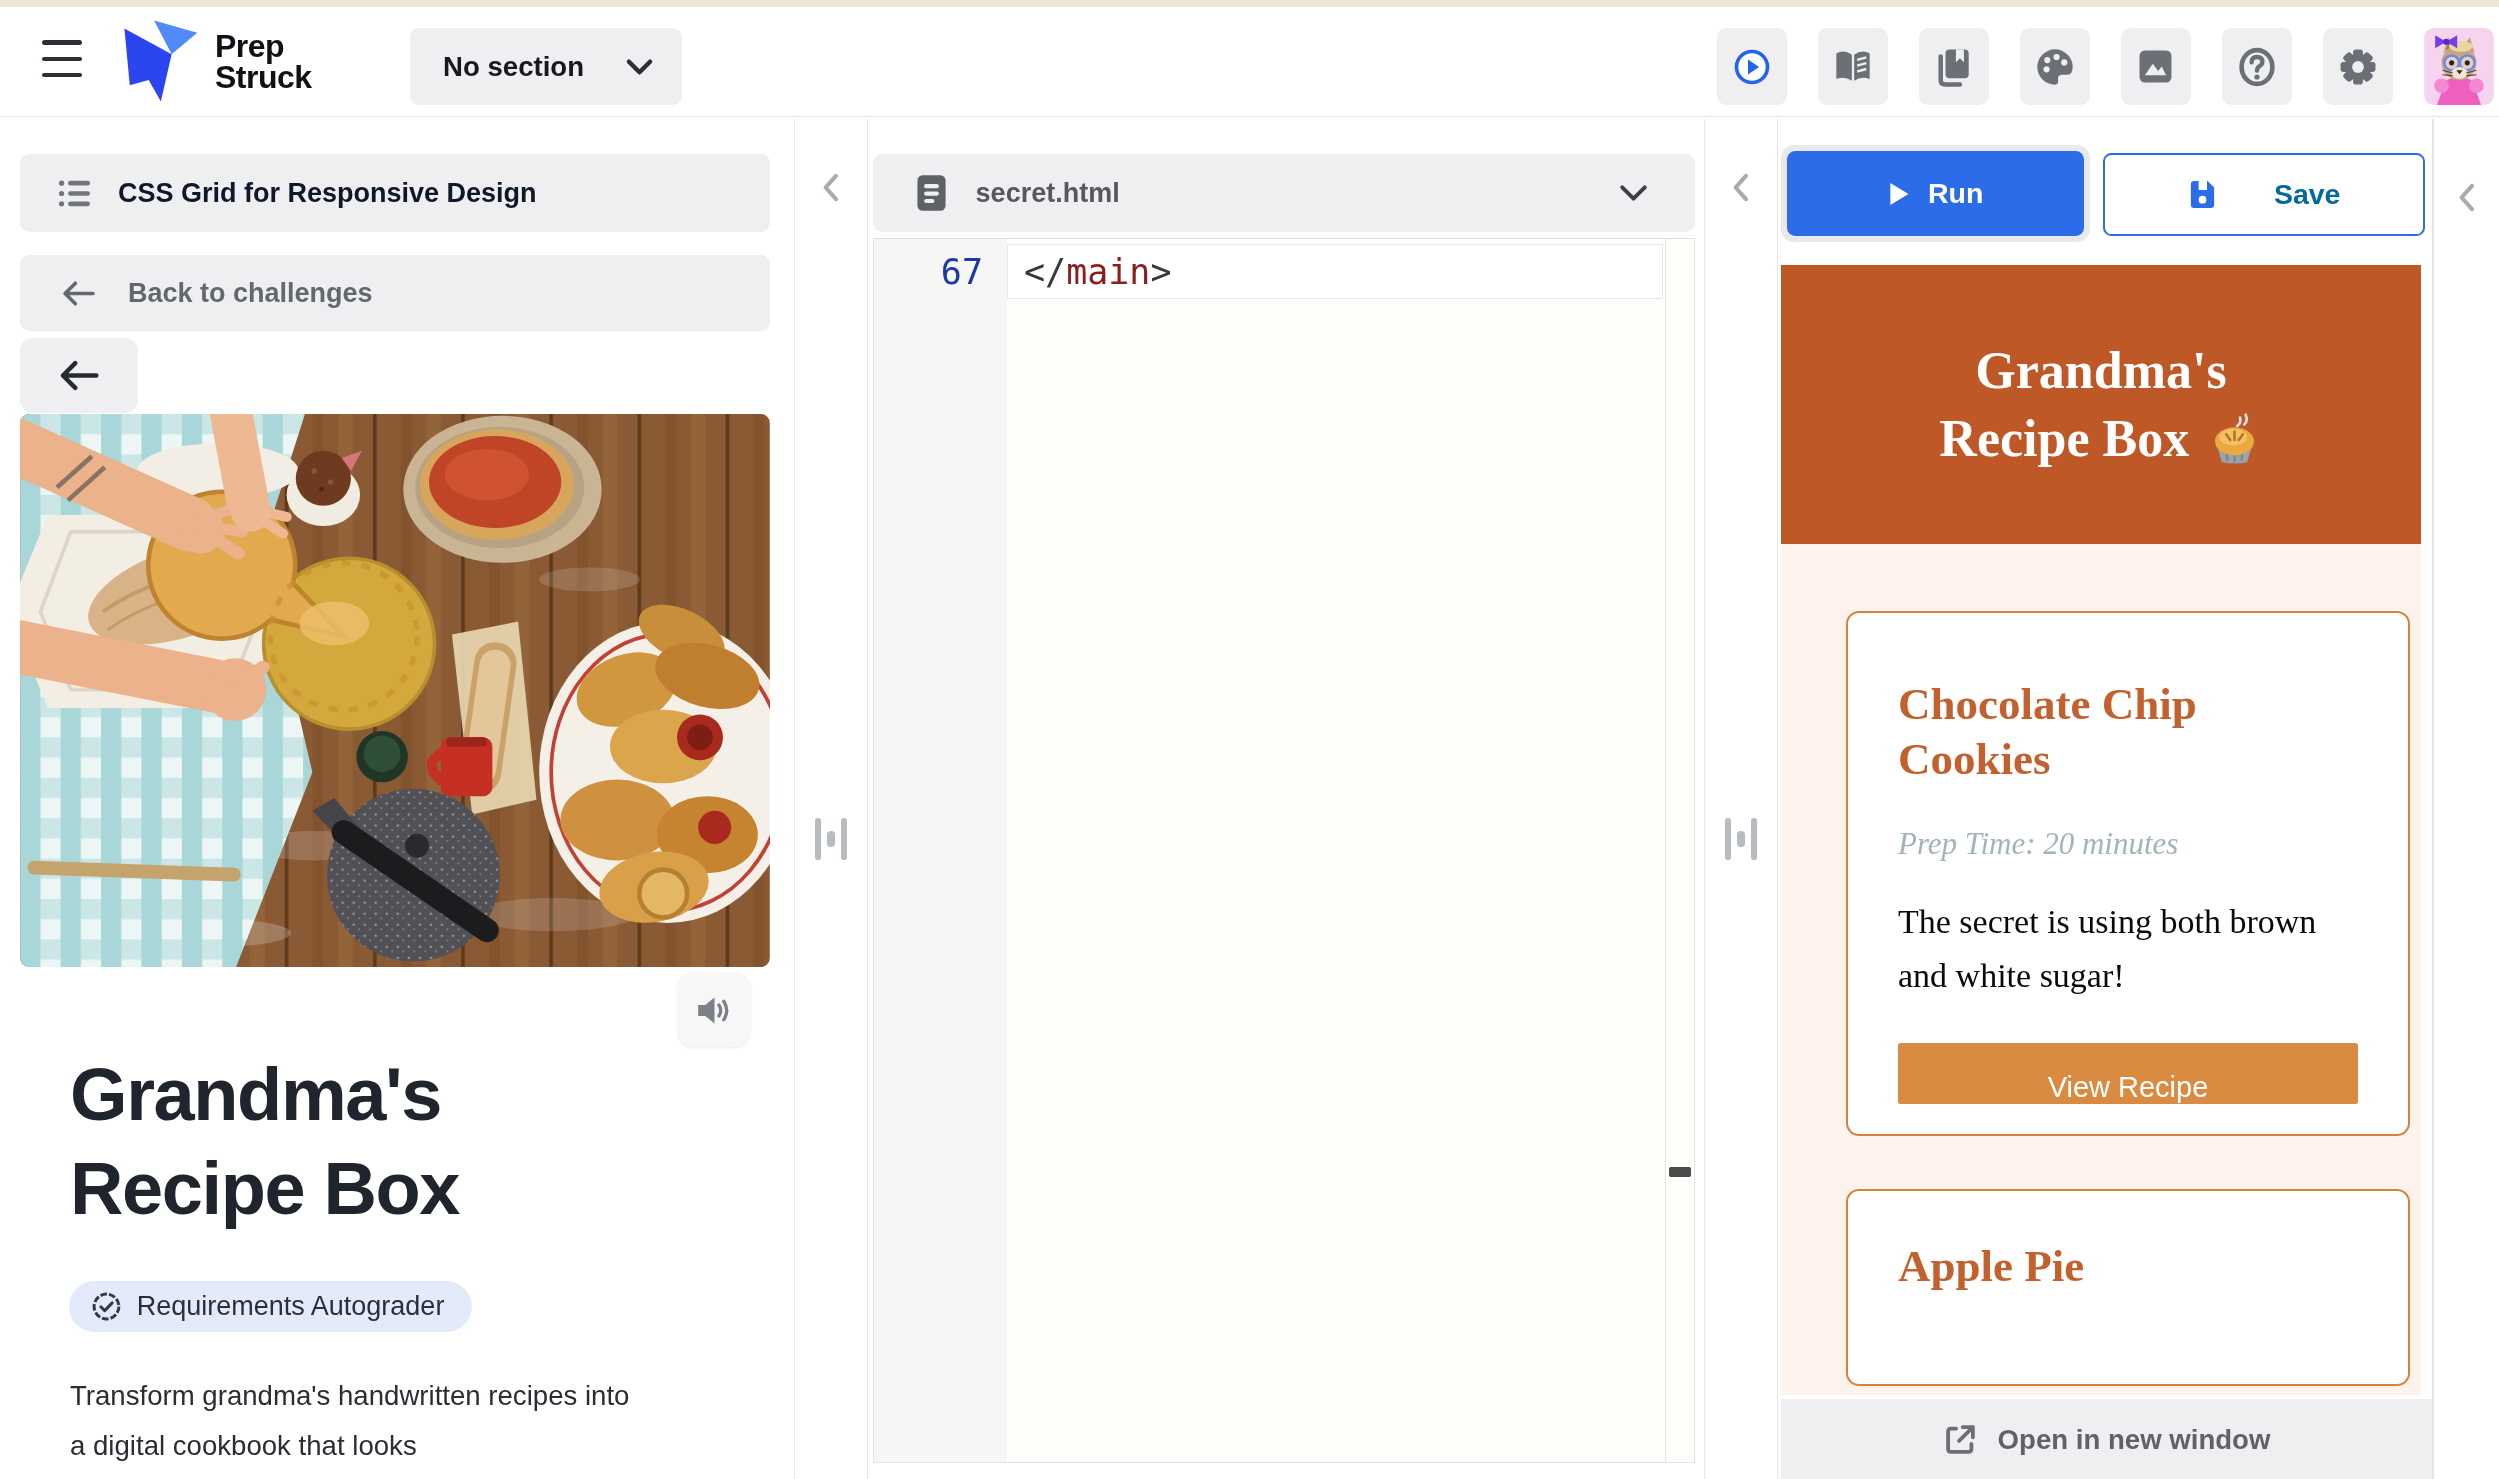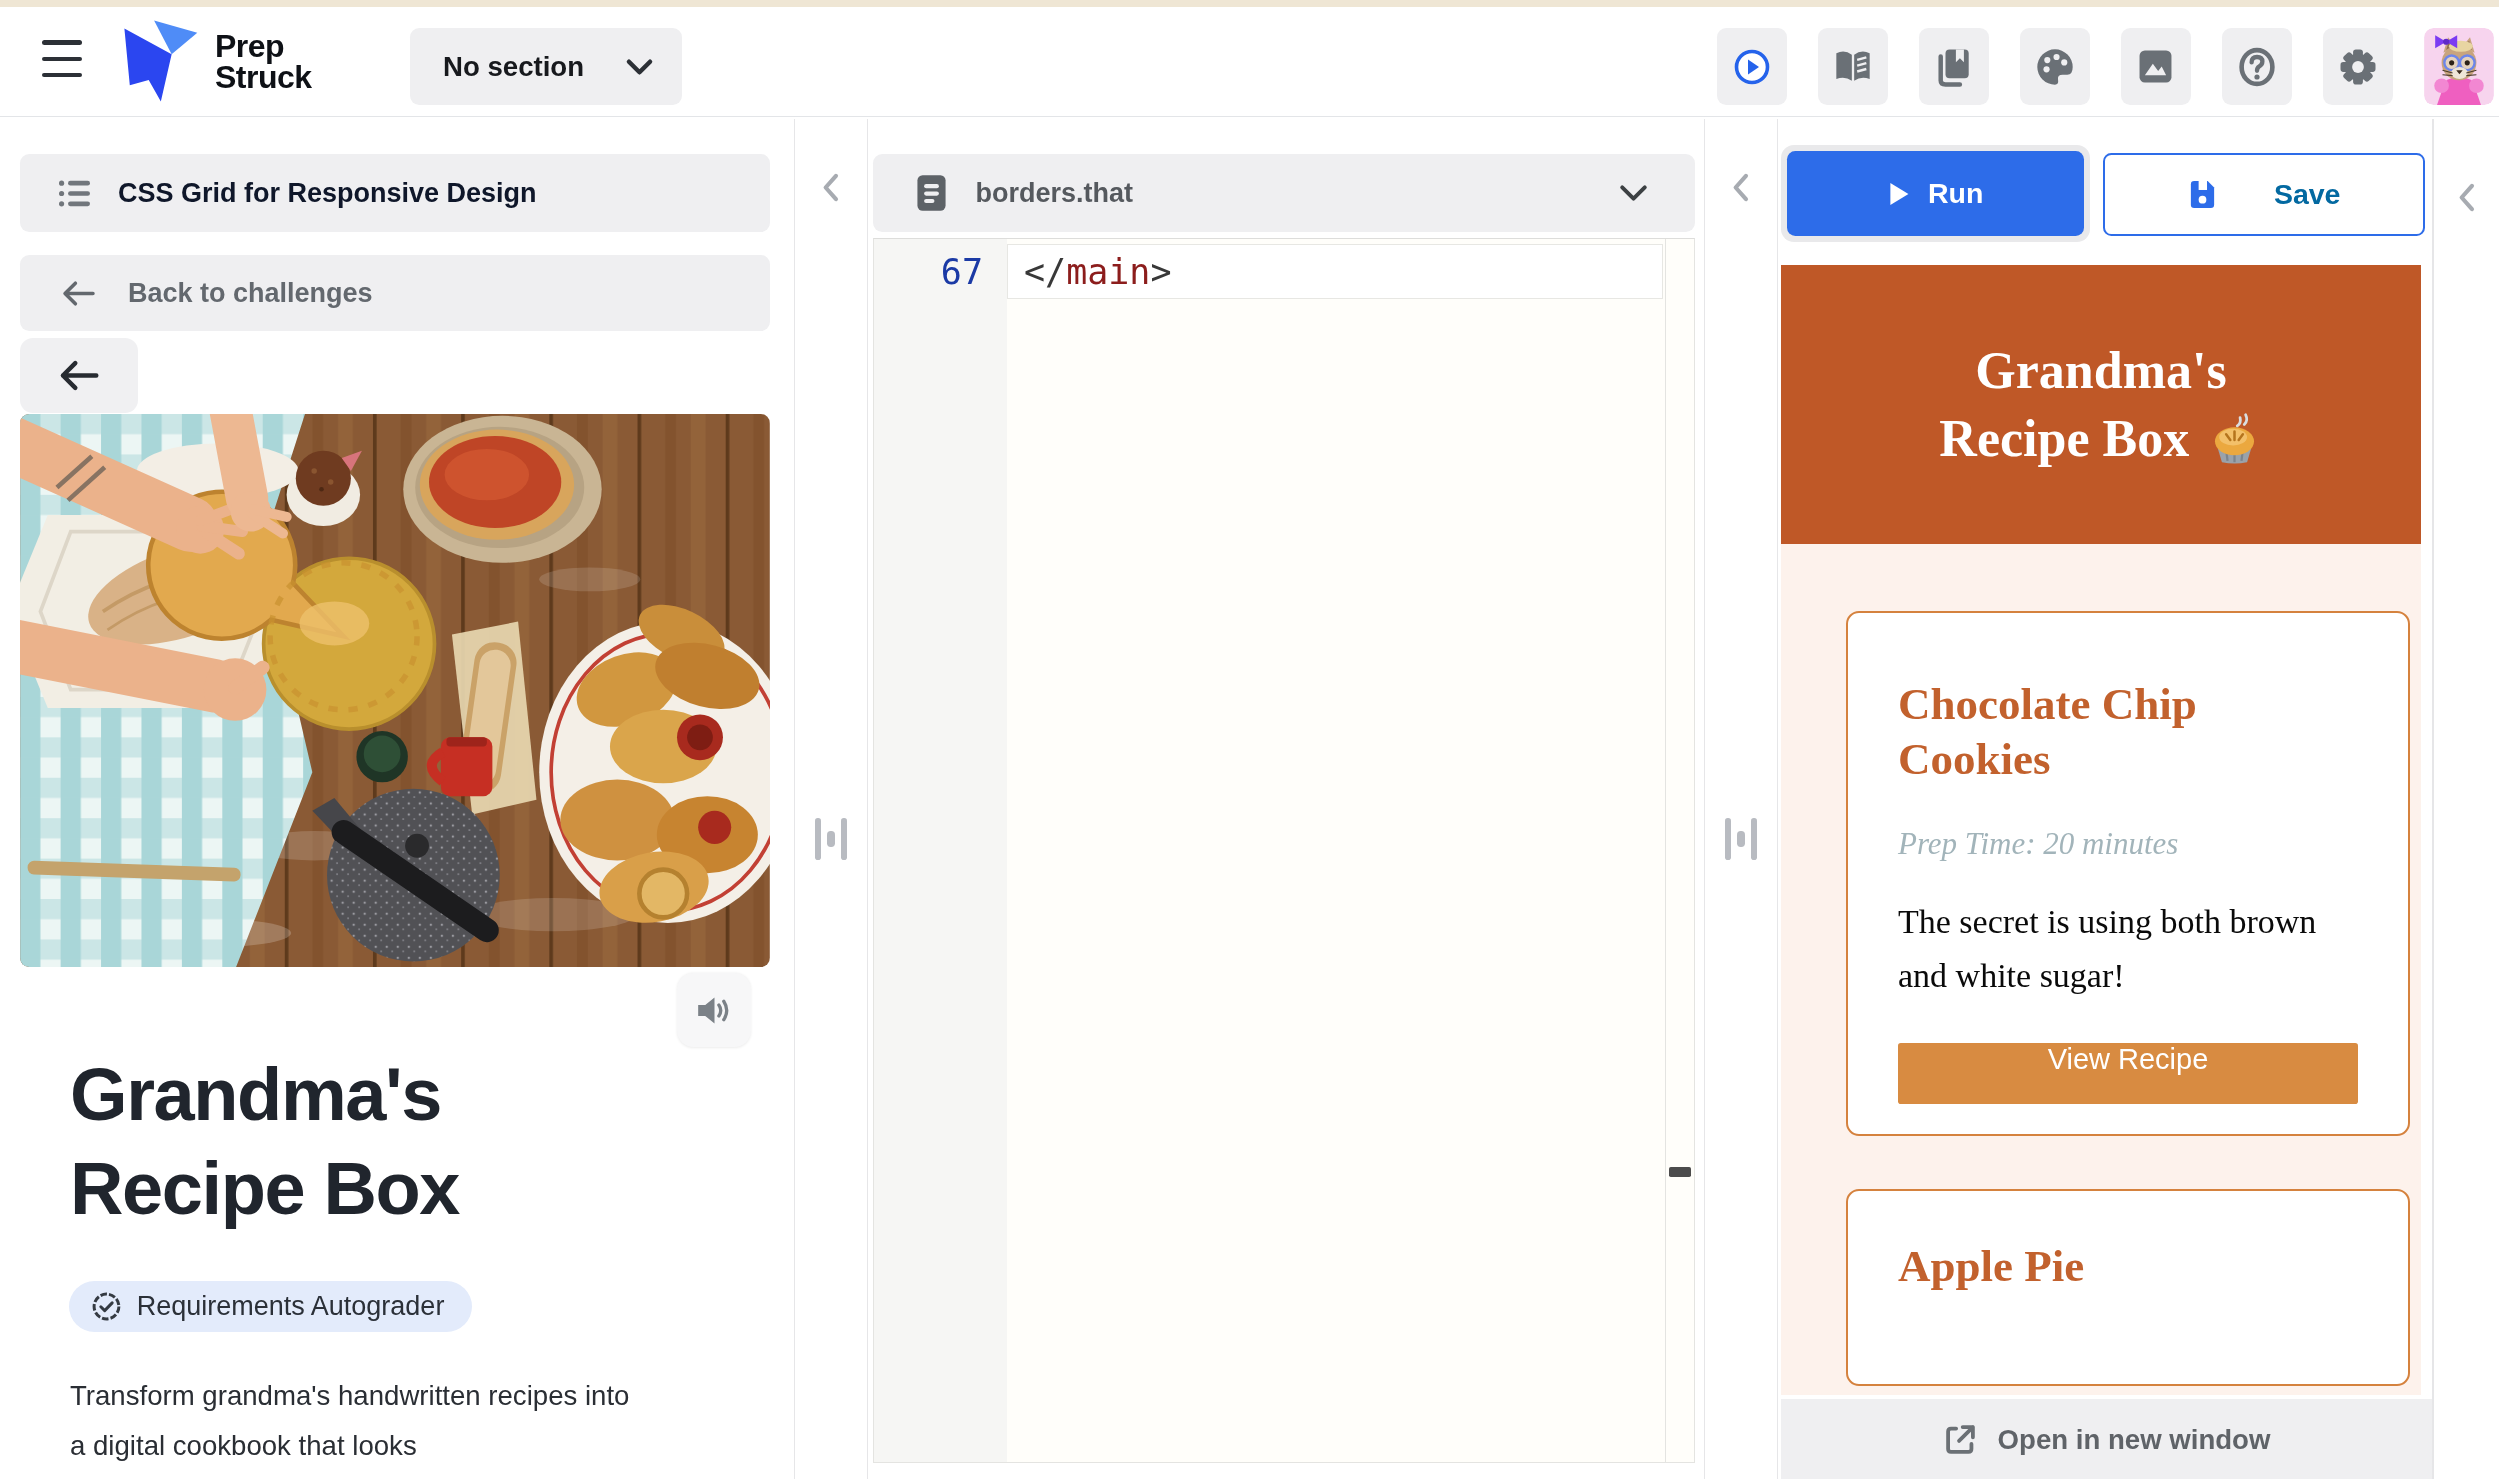--- a/index.html
+++ b/index.html
@@ -64,21 +64,21 @@
 
   .preview { left:1781px; top:265px; width:640px; height:1130px; background:#fdf2ec; overflow:hidden; }
   .pv-header { width:640px; height:279px; background:#bf5827; display:flex; flex-direction:column; align-items:center; justify-content:center; gap:9.2px; }
   .pv-header .ln { font-family:"Liberation Serif", serif; font-weight:700; font-size:52px; color:#ffffff; display:flex; align-items:center; gap:16.5px; }
   .card { position:absolute; left:65px; width:564px; background:#ffffff; border:2.8px solid #d5823e; border-radius:13px; padding:64px 50px 0 50px; }
   .card1 { top:346px; height:525px; }
   .card2 { top:924px; height:197px; padding-top:48px; }
   .card .ctitle { width:432px; font-family:"Liberation Serif", serif; font-weight:700; font-size:45px; line-height:1.22; color:#c2612d; }
   .card .prep { margin-top:39px; font-family:"Liberation Serif", serif; font-style:italic; font-size:31px; color:#a2b4ba; }
   .card .cdesc { margin-top:33px; width:461px; font-family:"Liberation Serif", serif; font-size:34px; line-height:1.6; color:#0a0a0a; }
-  .viewbtn { margin-top:39px; width:100%; height:61px; background:#d88b41; border-radius:2.8px; border:none; display:flex; align-items:flex-start; justify-content:center; cursor:pointer; }
+  .viewbtn { margin-top:39px; width:100%; height:61px; background:#d88b41; border-radius:2.8px; border:none; display:flex; align-items:flex-end; justify-content:center; cursor:pointer; }
   .viewbtn .t { font-size:29px; color:#ffffff; }
   .pv-line { left:2432px; top:119px; width:1.8px; height:1360px; background:#e6e6e8; }
   .pv-footer { left:1781px; top:1399px; width:651px; height:81px; background:#efeff1; display:flex; align-items:center; justify-content:center; gap:20px; cursor:pointer; }
   .pv-footer .t { font-size:27.6px; font-weight:600; color:#5f6368; }
   .rightcol-chevron { left:2445px; top:175px; width:44px; height:44px; display:flex; align-items:center; justify-content:center; cursor:pointer; }
 </style>
 </head>
 <body>
 
 <div id="app">
@@ -354,21 +354,21 @@
     </div>
   </div>
 
   <div class="abs tabbar">
     <svg width="33" height="40" viewBox="0 0 22 27">
       <rect x="1.5" y="1.5" width="19" height="24" rx="3.5" fill="#5d6267"></rect>
       <rect x="6" y="7.5" width="10" height="2.8" rx="1.4" fill="#efeff1"></rect>
       <rect x="6" y="12.5" width="10" height="2.8" rx="1.4" fill="#efeff1"></rect>
       <rect x="6" y="17.5" width="7" height="2.8" rx="1.4" fill="#efeff1"></rect>
     </svg>
-    <span class="fname">borders.that</span>
+    <span class="fname">secret.html</span>
     <svg width="31" height="22" viewBox="0 0 22 14">
       <polyline points="3,3 11,11 19,3" fill="none" stroke="#3c4043" stroke-width="2.8" stroke-linecap="round" stroke-linejoin="round"></polyline>
     </svg>
   </div>
 
   <div class="abs editor">
     <div class="gutter"></div>
     <div class="curline"></div>
     <div class="lnum">67</div>
     <div class="codeline"><span>&lt;/</span><span class="tag">main</span><span>&gt;</span></div>

